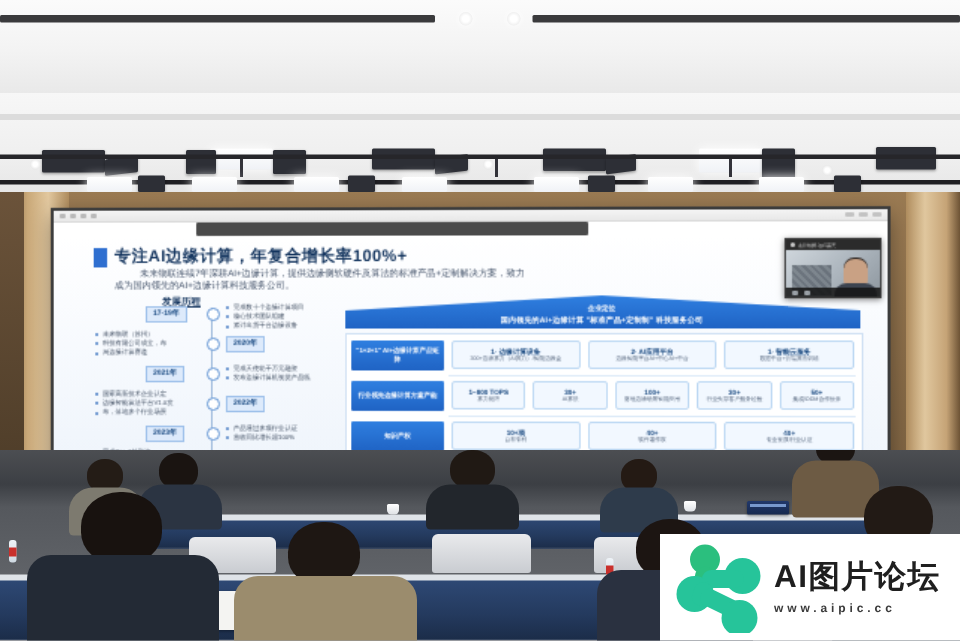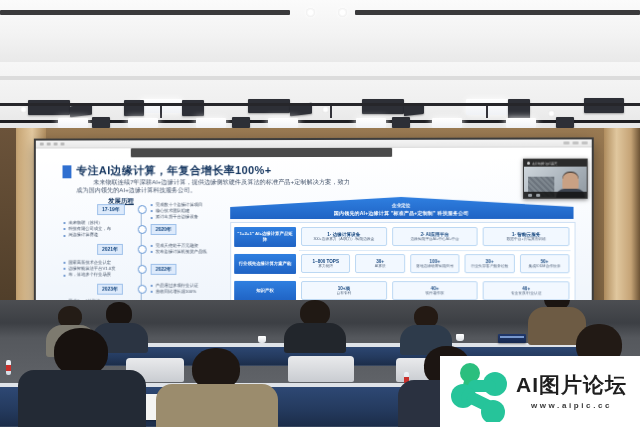--- a/index.html
+++ b/index.html
@@ -148,21 +148,21 @@
   .paper{position:absolute;background:#f4f4f2;box-shadow:0 1px 2px rgba(0,0,0,.35);}
   .bottle{position:absolute;width:5px;height:15px;border-radius:2px 2px 2px 2px;
     background:linear-gradient(180deg,#eef3f7,#cfd9e2);}
   .bottle i{position:absolute;left:0;bottom:4px;width:100%;height:6px;background:#c9302c;}
   .cup{position:absolute;width:8px;height:7px;border-radius:1px 1px 3px 3px;
     background:linear-gradient(180deg,#ffffff,#dfe2e6);}
 
   
   #watermark{position:absolute;left:440px;top:356px;width:200px;height:71px;background:#ffffff;
     display:flex;align-items:center;gap:6px;padding-left:8px;box-sizing:border-box;}
-  .wm-text{display:flex;flex-direction:column;text-align:center;}
+  .wm-text{display:flex;flex-direction:column;}
   .wm-title{font-size:21px;font-weight:bold;color:#1f1f1f;letter-spacing:1px;line-height:1;}
   .wm-url{font-size:8px;color:#3a3a3a;letter-spacing:2.6px;margin-top:6px;font-weight:bold;}
 </style>
 </head>
 <body>
 
 <div id="stage">
 
   <div class="ceiling-upper"></div>
   <div class="ceiling-rail" style="left:0;top:10px;width:290px;"></div>

